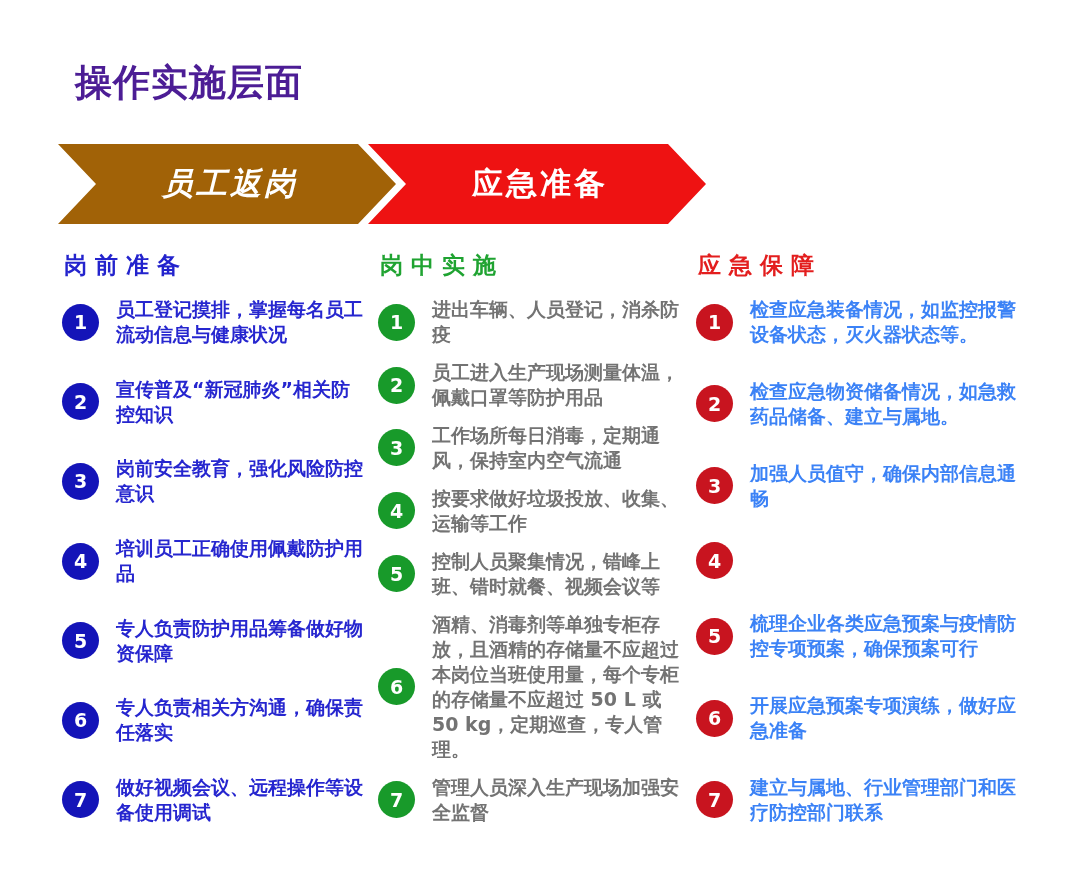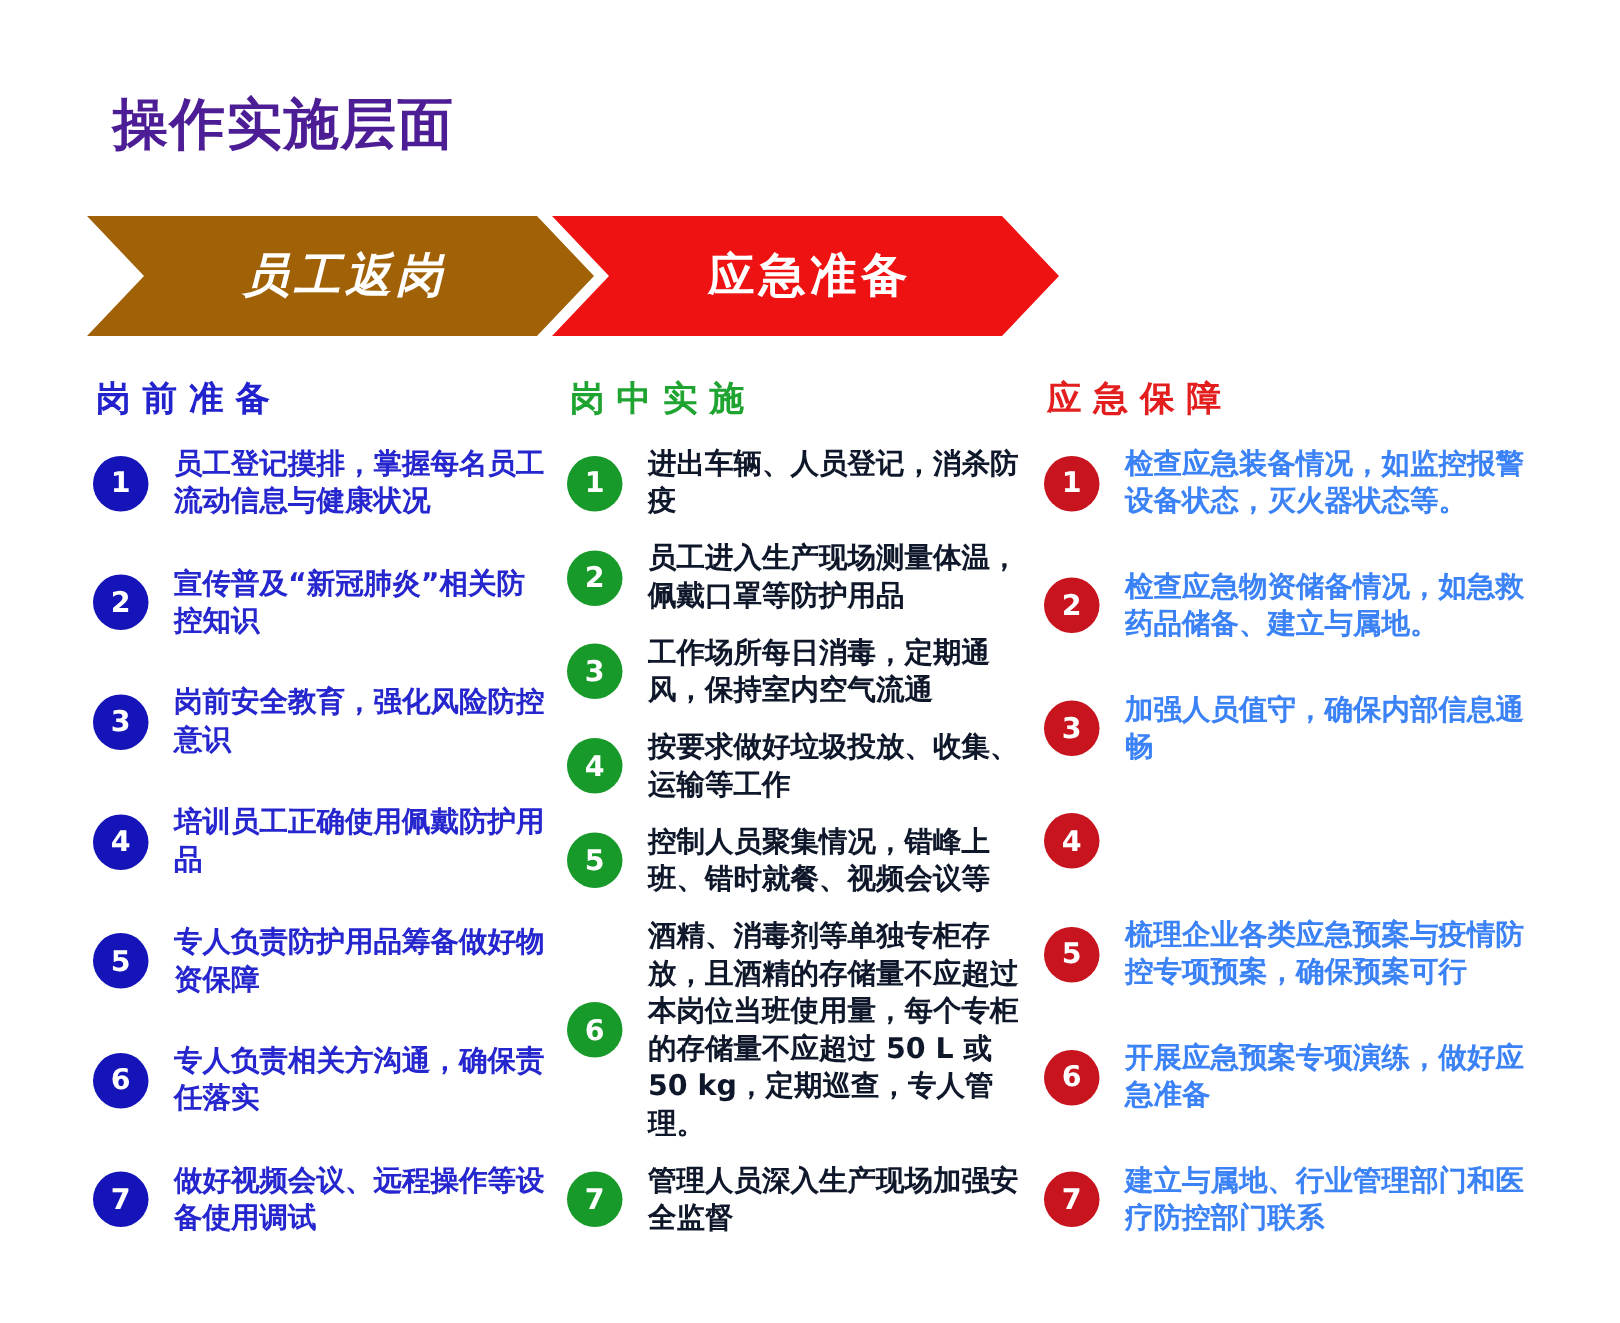--- a/index.html
+++ b/index.html
@@ -91,21 +91,21 @@
   }
   .col-1 .num-badge { background: #1414b8; }
   .col-2 .num-badge { background: #189a2a; }
   .col-3 .num-badge { background: #c8141f; }
   .item-text {
     font-size: 19px;
     font-weight: bold;
     line-height: 1.32;
   }
   .col-1 .item-text { color: #2626cf; }
-  .col-2 .item-text { color: #0f172a; }
+  .col-2 .item-text { color: #737373; }
   .col-3 .item-text { color: #3b82f6; }
 </style>
 </head>
 <body>
 
 <div class="page">
 
   <h1 class="page-title">操作实施层面</h1>
 
   <div class="arrow-row">

